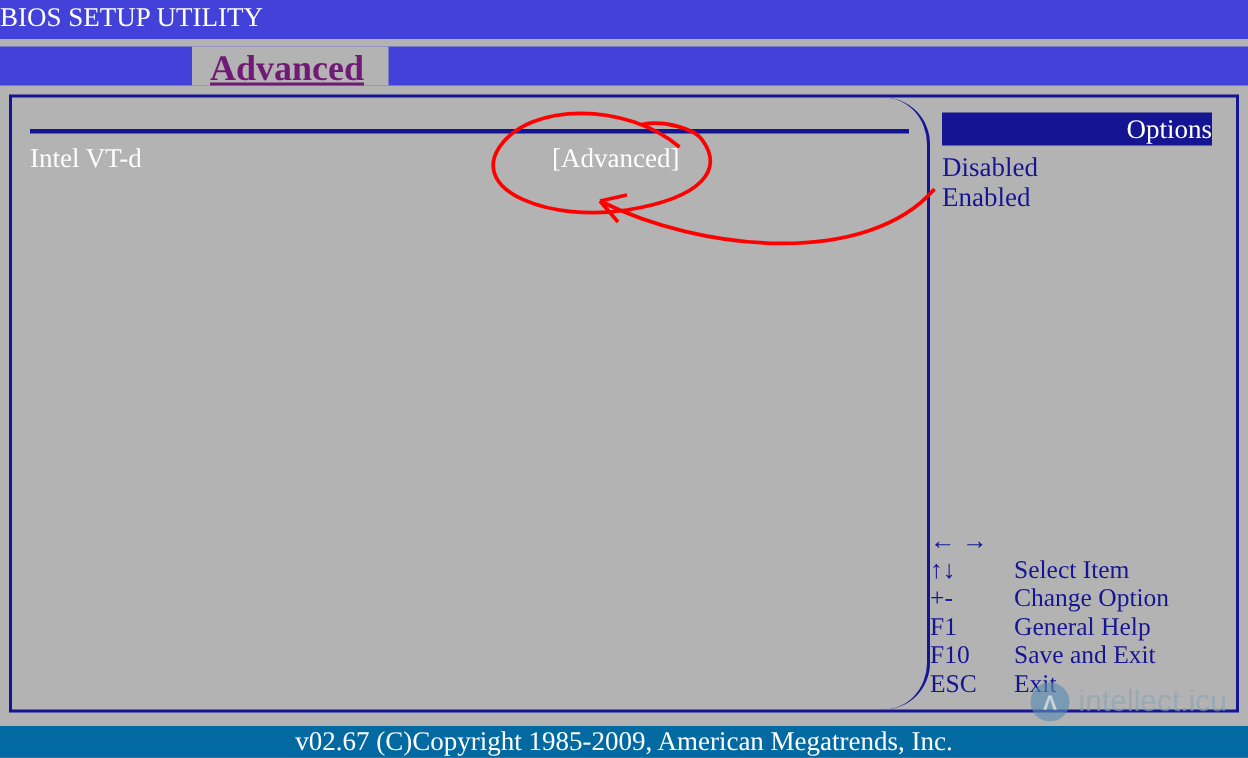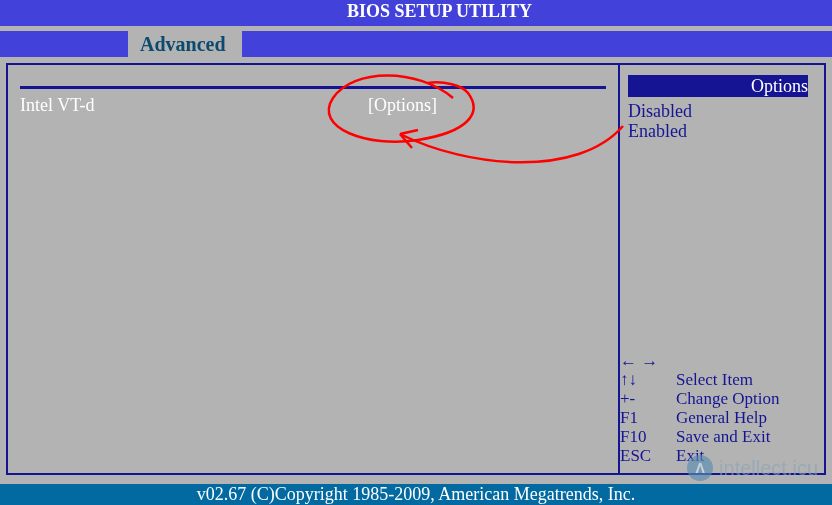--- a/index.html
+++ b/index.html
@@ -13,57 +13,57 @@
       width: 832px;
       height: 505px;
       background: #b3b3b3;
       position: relative;
     }
     .header-bar {
       width: 100%;
       height: 26px;
       background: #4242da;
       color: #ffffff;
-      text-align: center;
-      font-weight: bold;
+      font-weight: normal;
       font-size: 18px;
       line-height: 22px;
-      padding-left: 47px;
     }
     .tab-bar {
       width: 100%;
       height: 26px;
       background: #4242da;
       display: flex;
       padding: 0;
       margin-top: 5px;
     }
     .tab-spacer {
       width: 128px;
       height: 100%;
     }
     .tab-active {
       background: #b3b3b3;
-      color: #0c4a6e;
+      color: #701a75;
       font-weight: bold;
       padding: 2px 16px 2px 12px;
-      font-size: 20px;
+      font-size: 24px;
       cursor: pointer;
+      text-decoration: underline;
     }
     .main-frame {
       margin: 6px 6px 0 6px;
       border: 2px solid #151593;
       height: 412px;
       display: flex;
       position: relative;
     }
     .left-pane {
       flex: 1;
       border-right: 2px solid #151593;
       padding: 8px 12px 8px 12px;
+      border-radius: 31px;
     }
     .right-pane {
       width: 204px;
       padding: 8px 4px 8px 8px;
     }
     .left-underline {
       border-bottom: 3px solid #151593;
       height: 16px;
       margin-bottom: 6px;
     }
@@ -166,21 +166,21 @@
 <div class="tab-bar">
   <div class="tab-spacer"></div>
   <div class="tab-active">Advanced</div>
 </div>
 
 <div class="main-frame">
   <div class="left-pane">
     <div class="left-underline"></div>
     <div class="setting-row">
       <span class="setting-label">Intel VT-d</span>
-      <span class="setting-value">[Options]</span>
+      <span class="setting-value">[Advanced]</span>
     </div>
   </div>
 
   <div class="right-pane">
     <div class="options-header">Options</div>
     <div class="options-list">
       <div class="option-item">Disabled</div>
       <div class="option-item">Enabled</div>
     </div>
 

